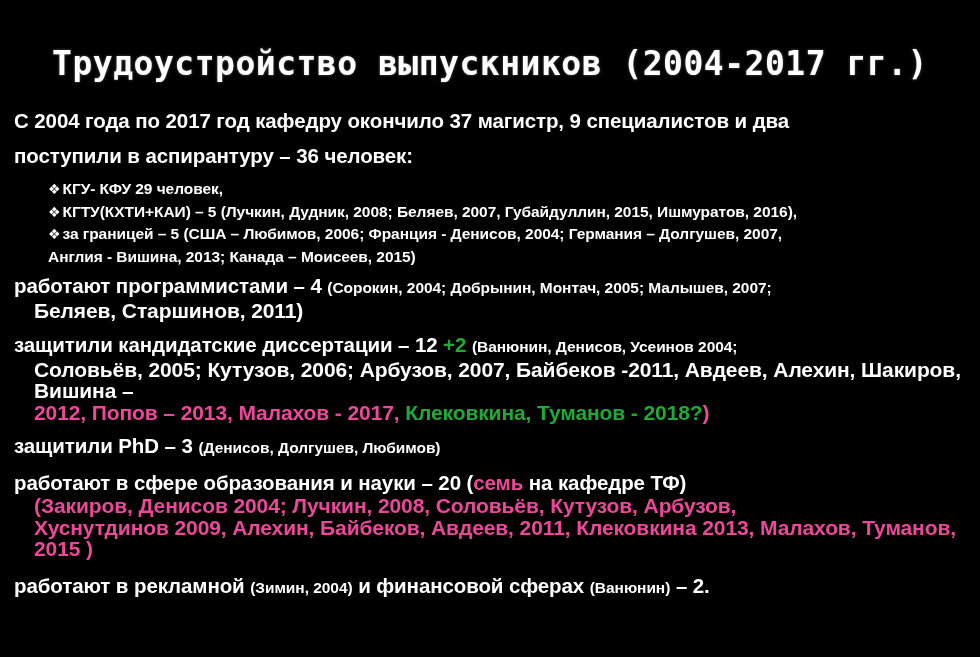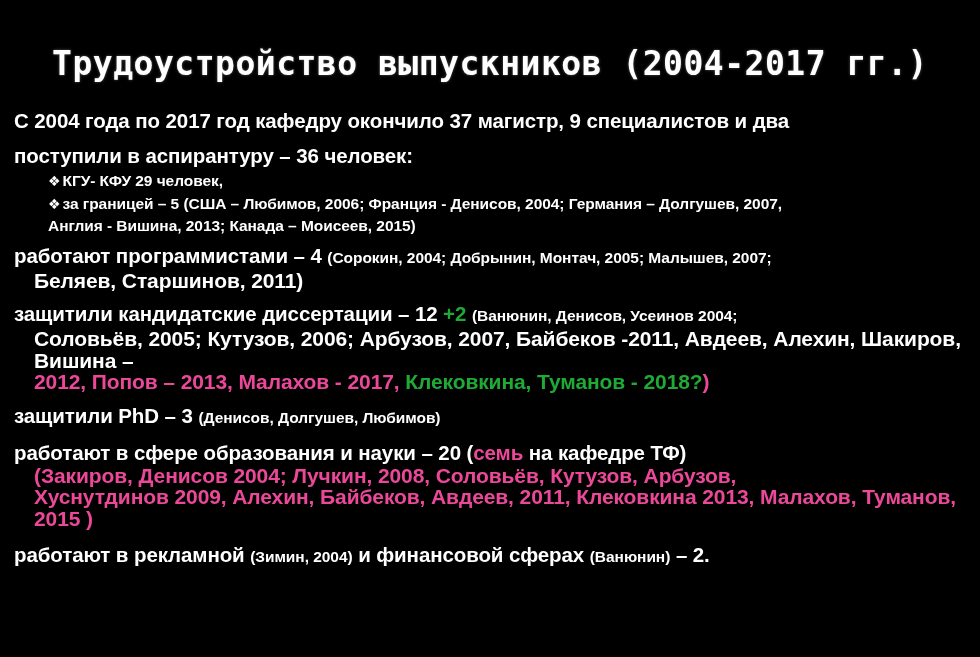--- a/index.html
+++ b/index.html
@@ -66,21 +66,21 @@
   
   .detail {
     font-size: 15.5px;
     font-weight: 700;
     letter-spacing: -0.05px;
     text-align: center;
   }
 
   
   .bullets {
-    margin: 2px 0 0 0;
+    margin: 10px 0 0 0;
     padding: 0;
     list-style: none;
   }
   .bullets li {
     font-size: 15.5px;
     font-weight: 700;
     line-height: 21.5px;
     padding-left: 46px;
     text-indent: -12px;
     letter-spacing: -0.05px;
@@ -131,20 +131,23 @@
 
     <div class="row-gap-md"></div>
 
     <div class="line lvl1">поступили в аспирантуру – 36 человек:</div>
 
     <ul class="bullets">
       <li>
         <span class="bullet-glyph">❖</span><span>КГУ- КФУ 29 человек,</span>
       </li>
       <li>
+        <span class="bullet-glyph">❖</span><span>КГТУ(КХТИ+КАИ)  – 5 (Лучкин, Дудник, 2008;  Беляев, 2007, Губайдуллин, 2015, Ишмуратов, 2016),</span>
+      </li>
+      <li>
         <span class="bullet-glyph">❖</span><span>за границей – 5 (США – Любимов, 2006; Франция  - Денисов, 2004; Германия – Долгушев, 2007,</span>
       </li>
       <li class="cont">
         <span>Англия  - Вишина, 2013;  Канада – Моисеев, 2015)</span>
       </li>
     </ul>
 
     <div class="row-gap-sm"></div>
 
     <div class="line lvl1">

